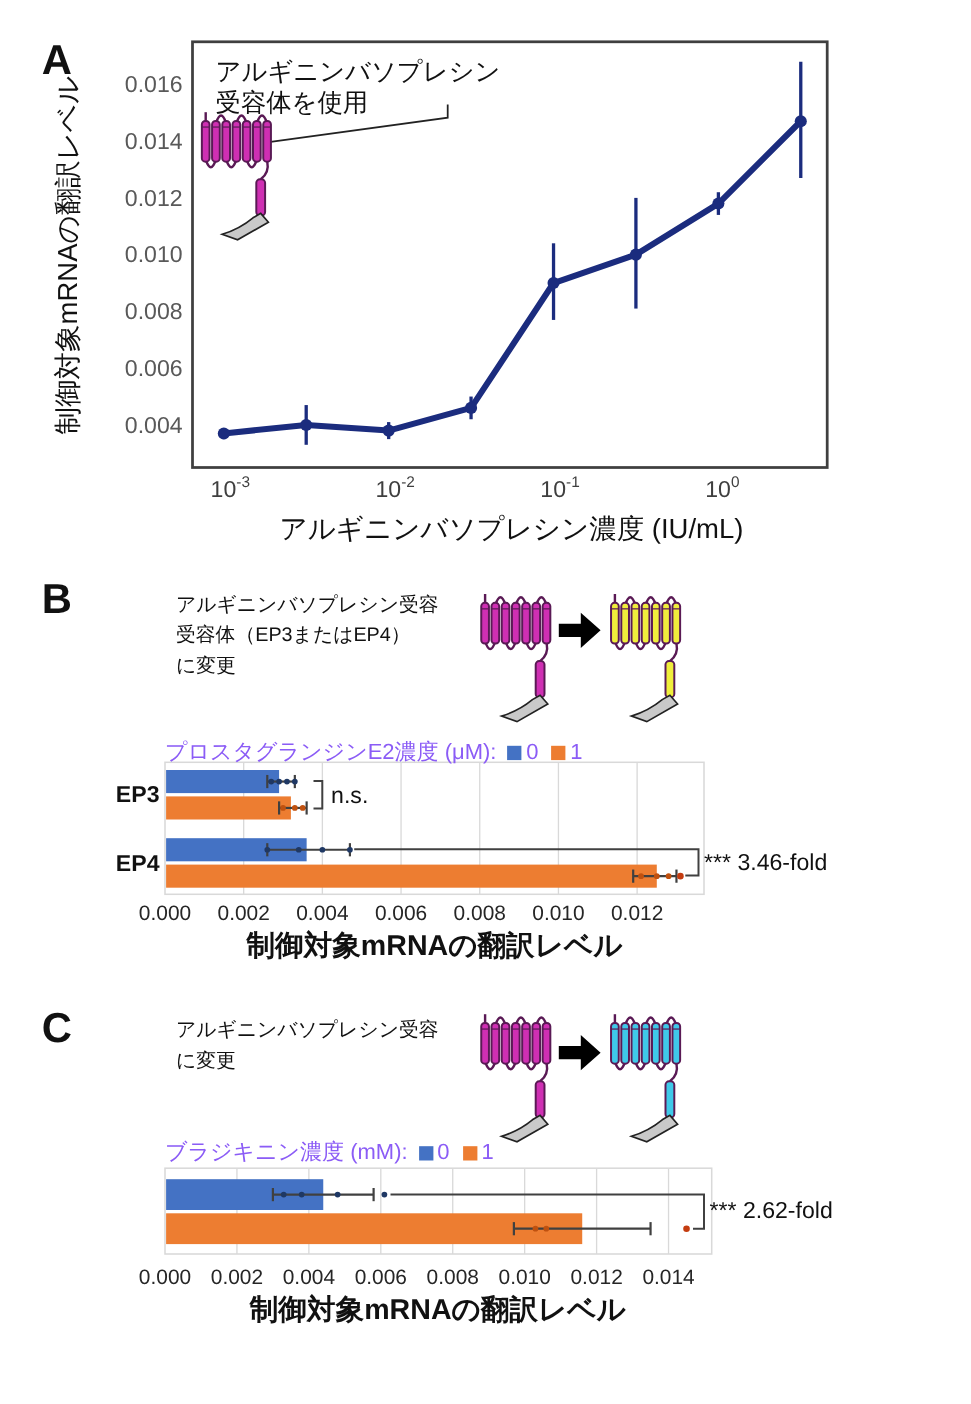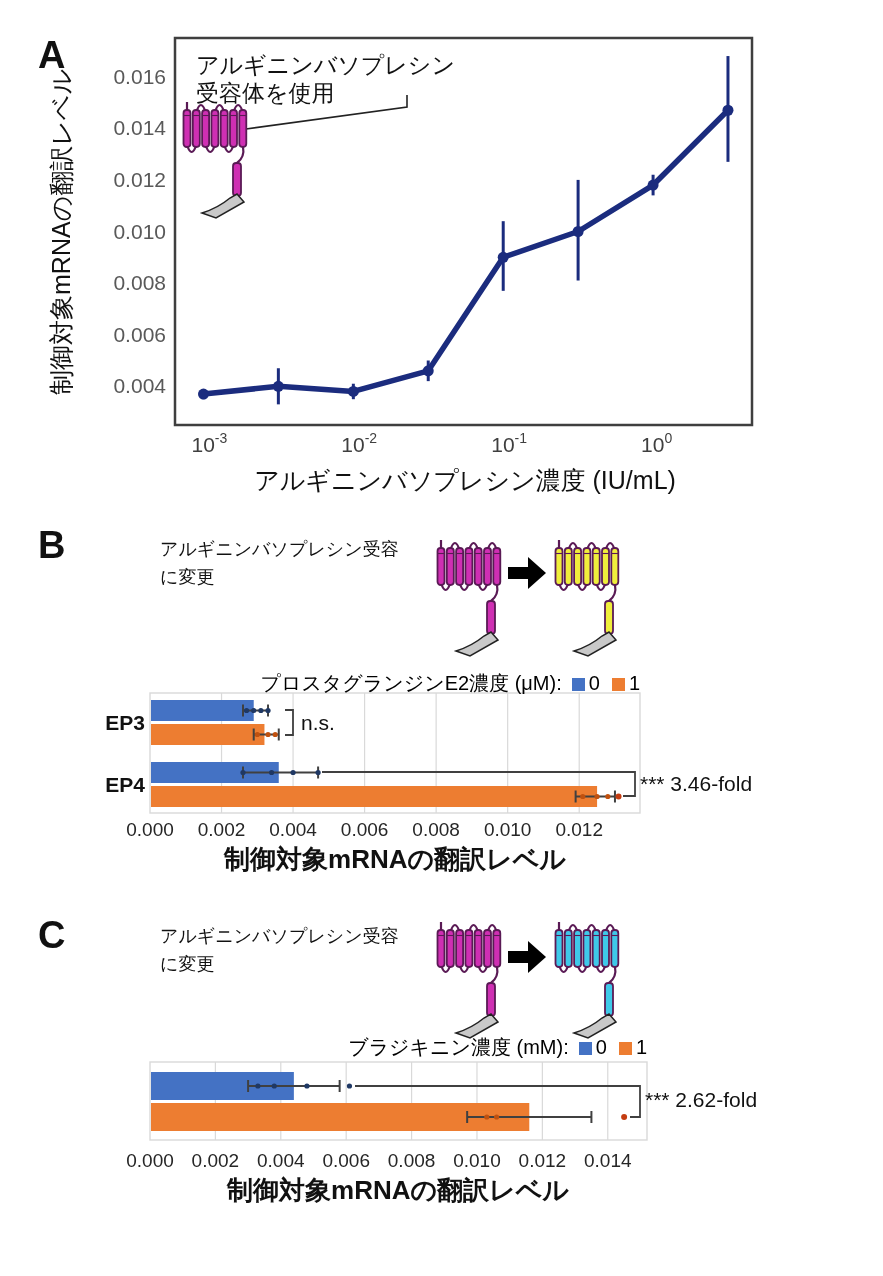--- a/index.html
+++ b/index.html
@@ -1,21 +1,21 @@
 <!DOCTYPE html>
 <html style="--navy-line: #1b2c7e; --bar-blue: #4472c4; --bar-orange: #ed7d31; --scatter-blue: #1f3864; --scatter-orange: #c0510f; --outlier-red: #c43c10; --error-bar: #404040; --gridline: #d9d9d9; --axis-border-a: #3f3f3f; --tick-gray: #595959; --tick-dark: #262626; --receptor-magenta: #cf2fb3; --receptor-yellow: #f0ee3c; --receptor-cyan: #3fc9e9; --receptor-outline: #5a1a55; --blade-gray: #c9c9c9; --arrow-black: #000000;"><head>
 <meta charset="utf-8">
 <style>
   html,body{margin:0;padding:0;background:#fff;}
   body{font-family:"Liberation Sans",sans-serif;}
   #stage{position:relative;width:883px;height:1276px;background:#fff;overflow:hidden;}
   #fig{position:absolute;left:0;top:0;}
   .panel-letter{position:absolute;font-size:38px;font-weight:bold;color:#111;line-height:1;}
   .hdr{position:absolute;font-size:18px;line-height:28px;color:#111;white-space:nowrap;}
-  .legend{position:absolute;text-align:right;font-size:20px;color:#000000;white-space:nowrap;}
+  .legend{position:absolute;text-align:left;font-size:20px;color:#8b5cf6;white-space:nowrap;}
   .legend .sw{display:inline-block;width:13px;height:13px;margin:0 4px 0 12px;vertical-align:-1px;}
   .legend .sw.first{margin-left:10px;}
   text{font-family:"Liberation Sans",sans-serif;}
   .ax-label{fill:#111;font-size:25px;}
   .ax-label-big{fill:#111;font-size:26px;font-weight:600;}
   .annot{fill:#111;font-size:23px;}
   .stat{fill:#111;font-size:21px;}
 </style>
 </head>
 <body>
@@ -295,20 +295,21 @@
         </g>
     </g>
   </svg>
 
   <div class="panel-letter" style="left:38px;top:36px;">A</div>
   <div class="panel-letter" style="left:38px;top:526px;">B</div>
   <div class="panel-letter" style="left:38px;top:916px;">C</div>
 
   <div class="hdr" style="left:160px;top:535px;">
     <div>アルギニンバソプレシン受容</div>
+    <div>受容体（EP3またはEP4）</div>
     <div>に変更</div>
   </div>
 
   <div class="hdr" style="left:160px;top:922px;">
     <div>アルギニンバソプレシン受容</div>
     <div>に変更</div>
   </div>
 
   <div class="legend" style="left:150px;top:670px;width:490px;">
     <span>プロスタグランジンE2濃度 (μM):</span><span class="sw first" style="background:var(--bar-blue);"></span><span>0</span><span class="sw" style="background:var(--bar-orange);"></span><span>1</span>

